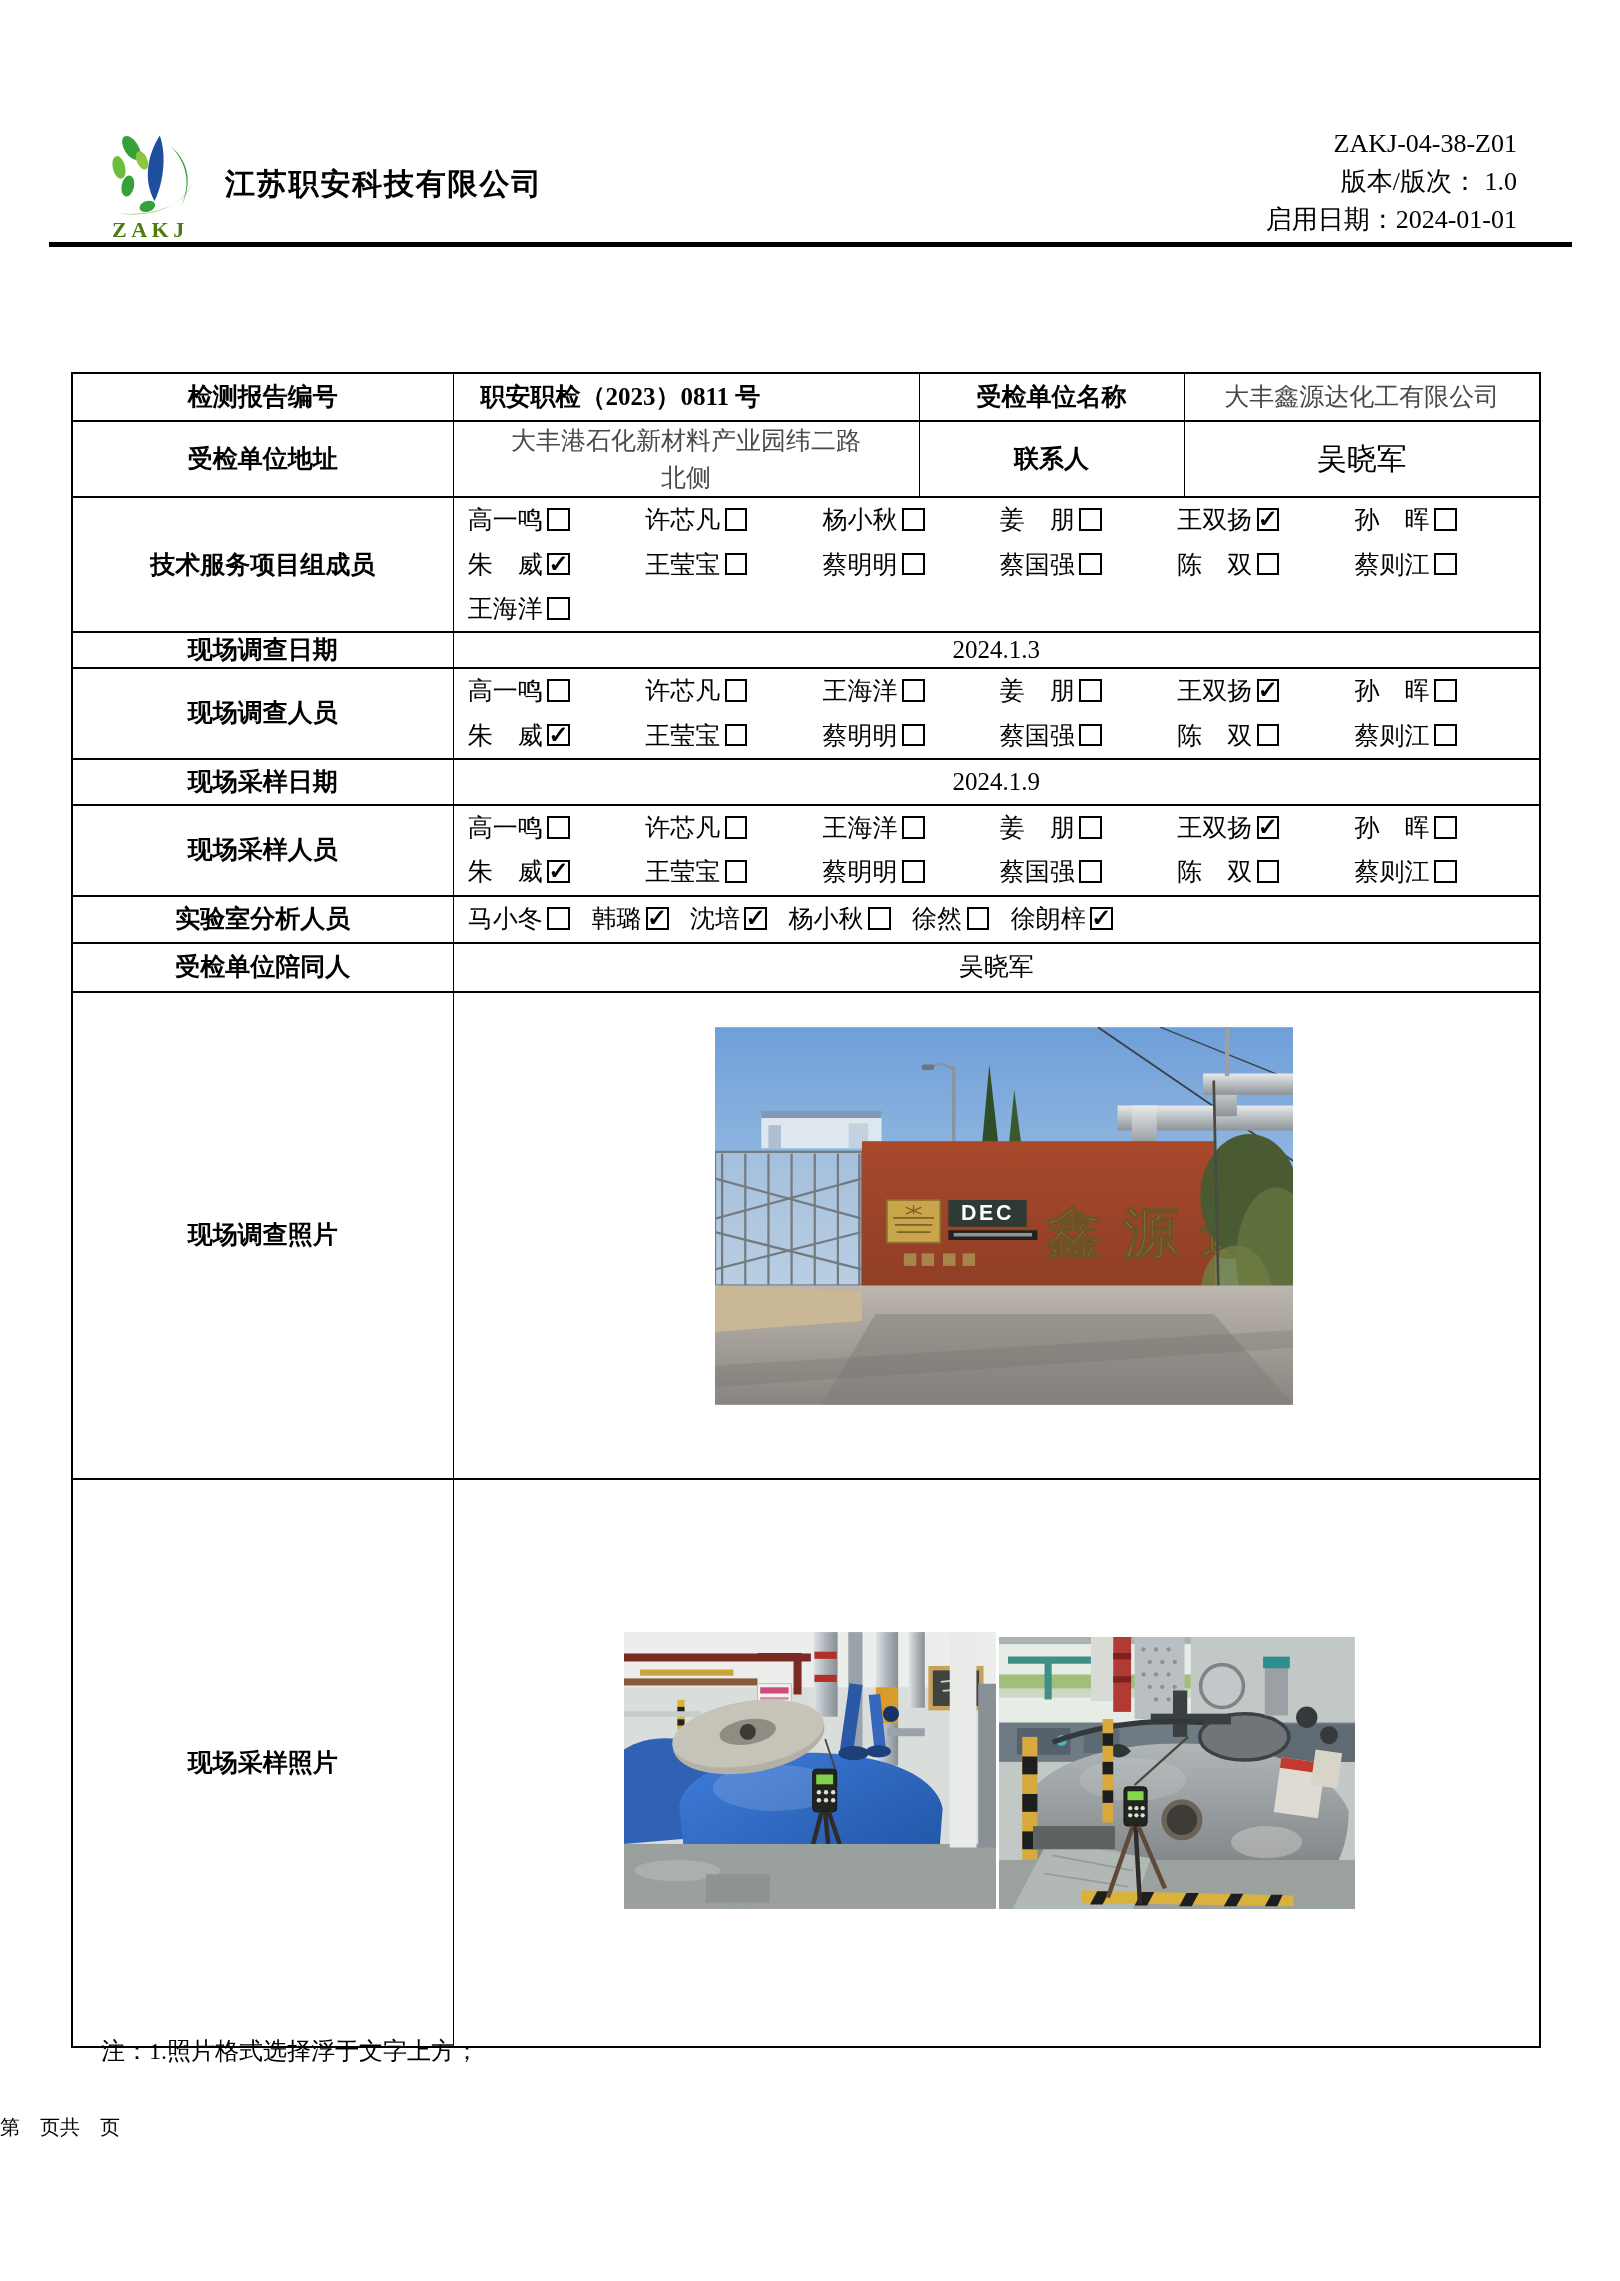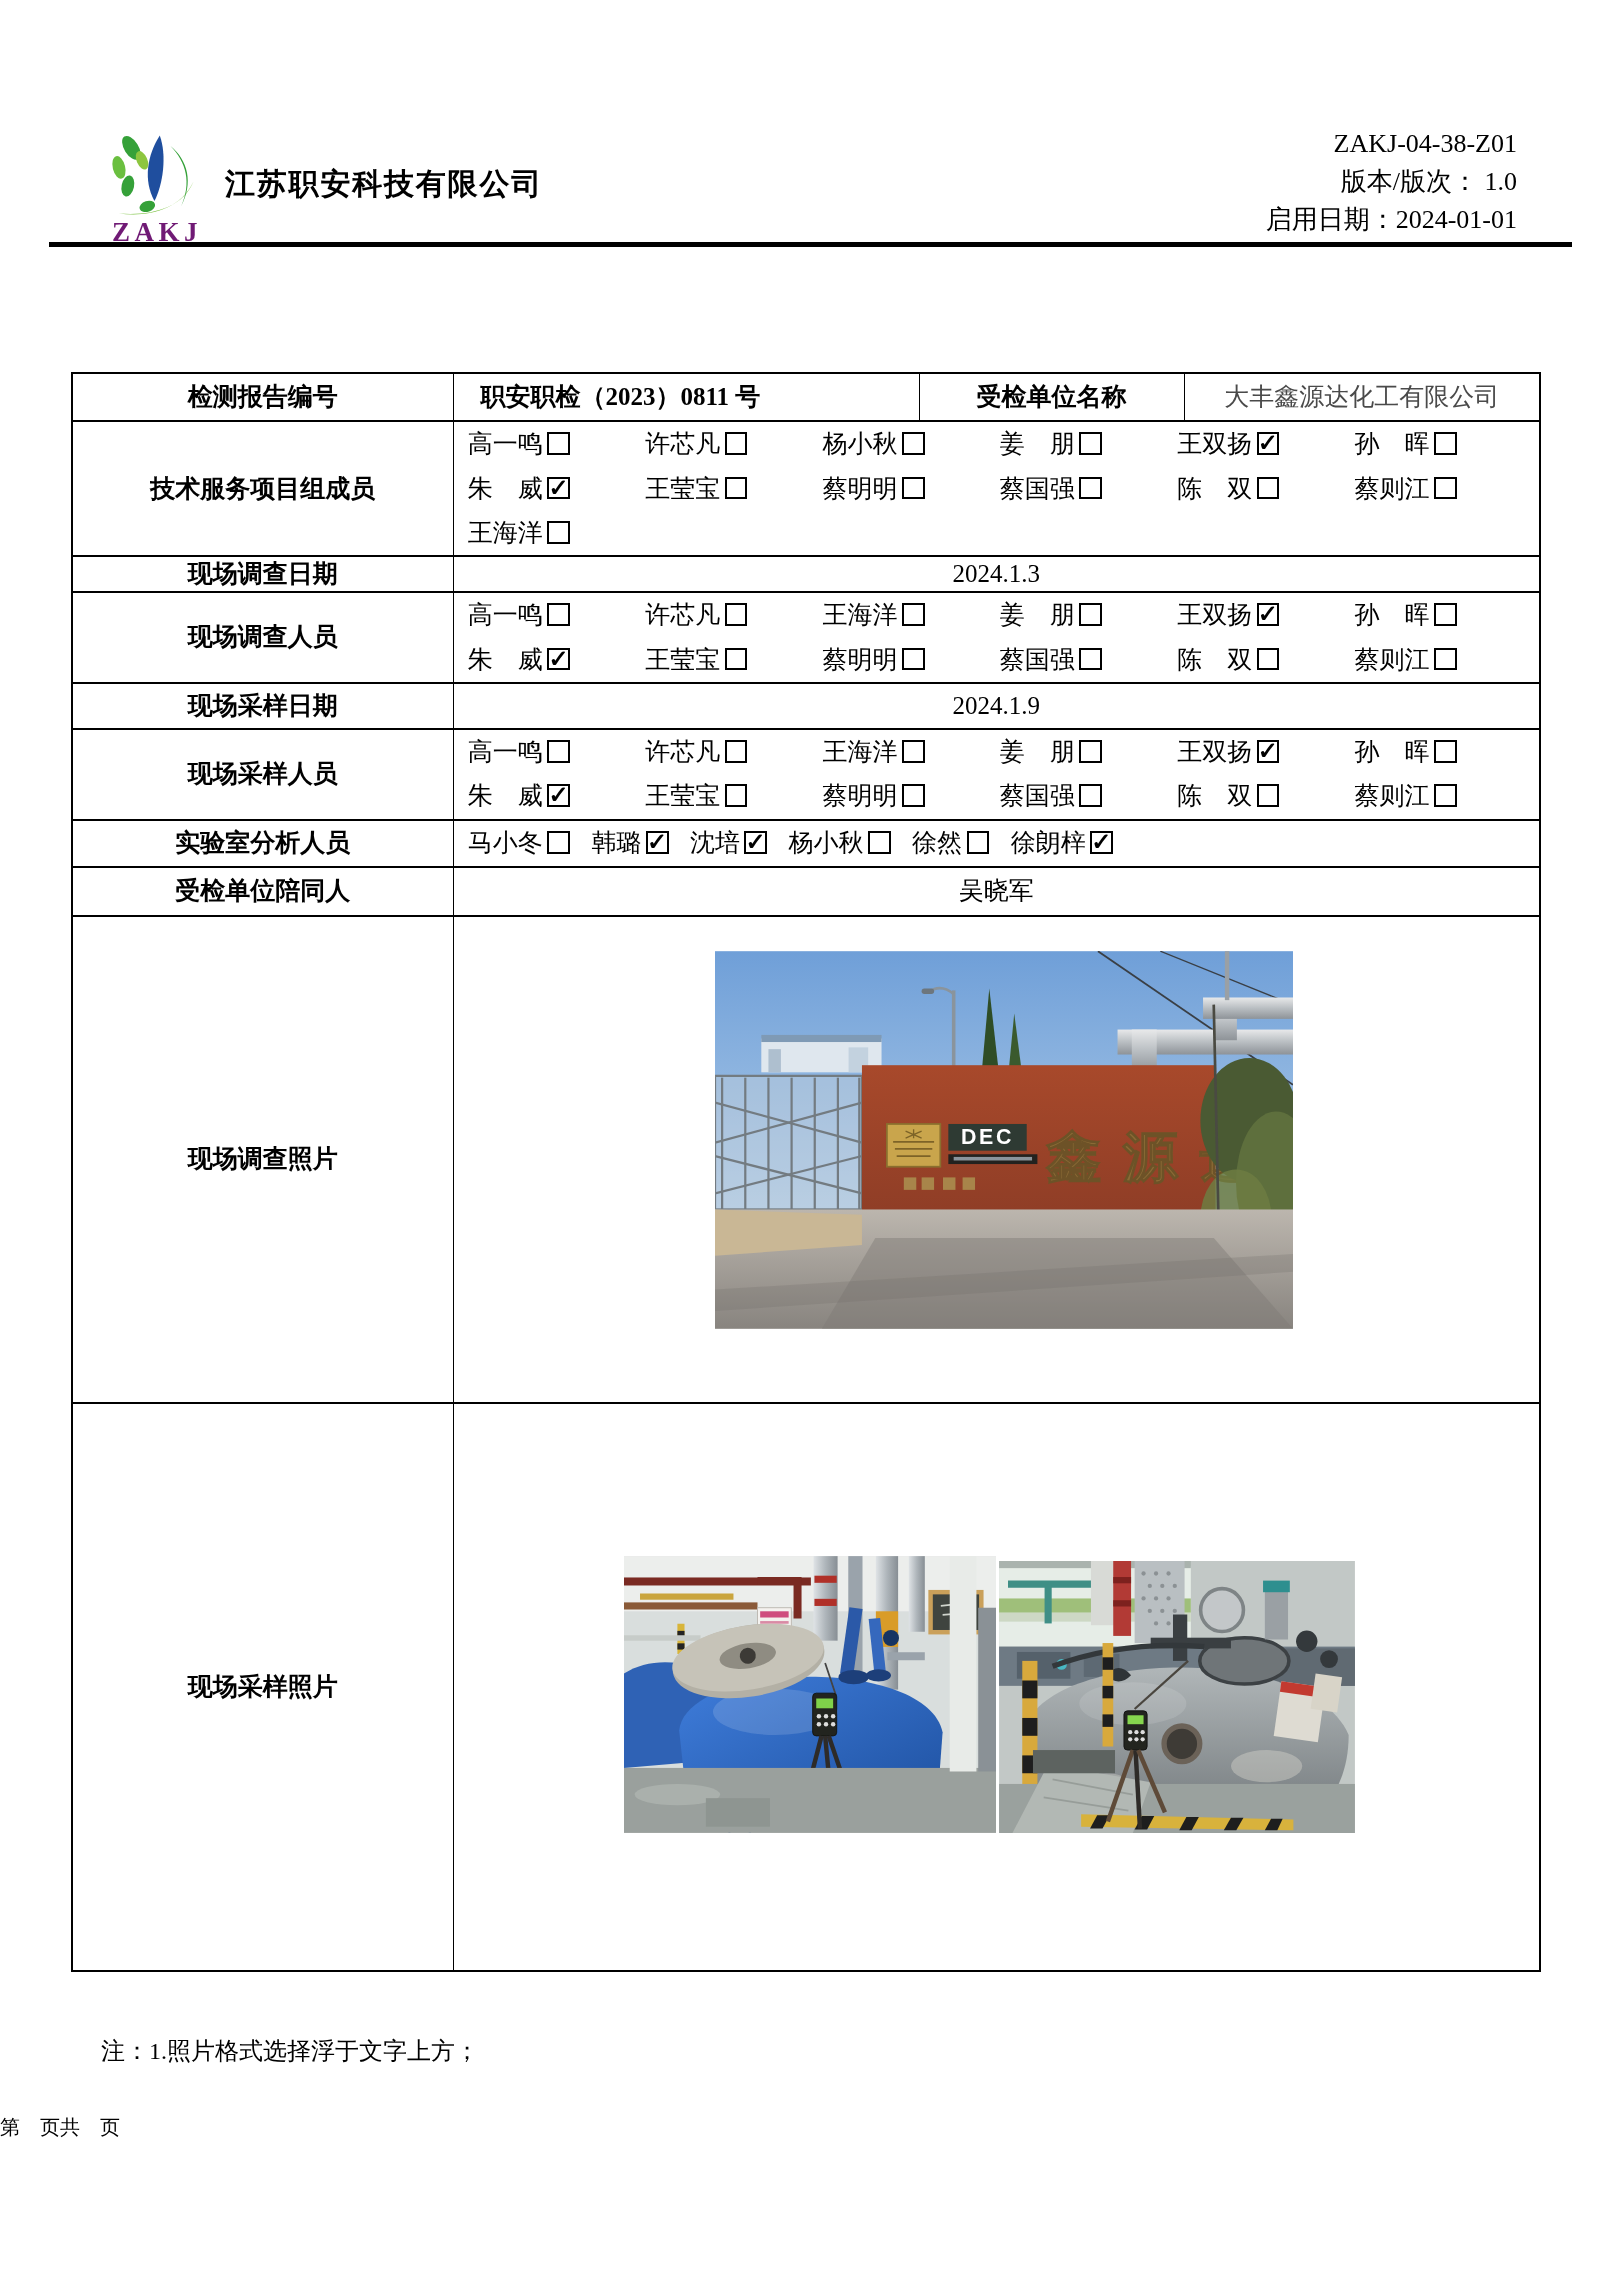--- a/index.html
+++ b/index.html
@@ -2,21 +2,21 @@
 <html style="font-size:14.3px"><head>
 <meta charset="utf-8">
 <style>
   html,body{margin:0;padding:0;background:#ffffff;}
   .page{position:relative;width:1621px;height:2281px;background:#fff;overflow:hidden;
         font-family:"Liberation Serif","DejaVu Serif",serif;color:#000;}
 
   
   .logo{position:absolute;left:103px;top:130px;}
   .logo-caption{position:absolute;left:112px;top:217px;font-family:"Liberation Serif",serif;
-                font-weight:700;font-size:27px;letter-spacing:4.5px;color:#701a75;}
+                font-weight:700;font-size:22px;letter-spacing:4.5px;color:#4d7c0f;}
   .company-name{position:absolute;left:225px;top:164px;font-size:30px;font-weight:600;letter-spacing:1.8px;}
   .doc-meta{position:absolute;right:104px;top:125px;text-align:right;font-size:26px;line-height:38px;}
   .header-rule{position:absolute;left:49px;top:242px;width:1523px;height:4.5px;background:#000;}
   .doc-title{position:absolute;left:0;top:289px;width:100%;text-align:center;
              font-family:"Liberation Sans","DejaVu Sans",sans-serif;font-weight:700;
              font-size:38px;letter-spacing:2.7px;}
 
   
   table.main{position:absolute;left:71px;top:372px;width:1468px;border-collapse:collapse;
              table-layout:fixed;border:2.7px solid #000;}
@@ -81,20 +81,28 @@
       </colgroup>
 
     <tbody>
         <tr style="height:48px">
       <td class="label-cell">检测报告编号</td>
       <td class="bold-left">职安职检（2023）0811 号</td>
       <td class="label-cell">受检单位名称</td>
       <td class="gray">大丰鑫源达化工有限公司</td>
     </tr>
 
+    <tr style="height:75px">
+      <td class="label-cell">受检单位地址</td>
+      <td>
+        <span class="addr-wrap gray">大丰港石化新材料产业园纬二路北侧</span>
+      </td>
+      <td class="label-cell">联系人</td>
+      <td class="contact-value">吴晓军</td>
+    </tr>
 
     <tr style="height:134px">
       <td class="label-cell">技术服务项目组成员</td>
       <td colspan="3" class="staff-cell">
         <div class="staff-flex">
           <div class="person-line">
             <span class="person"><span>高一鸣</span><span class="cb"></span></span>
                 <span class="person"><span>许芯凡</span><span class="cb"></span></span>
                 <span class="person"><span>杨小秋</span><span class="cb"></span></span>
                 <span class="person"><span>姜　朋</span><span class="cb"></span></span>

